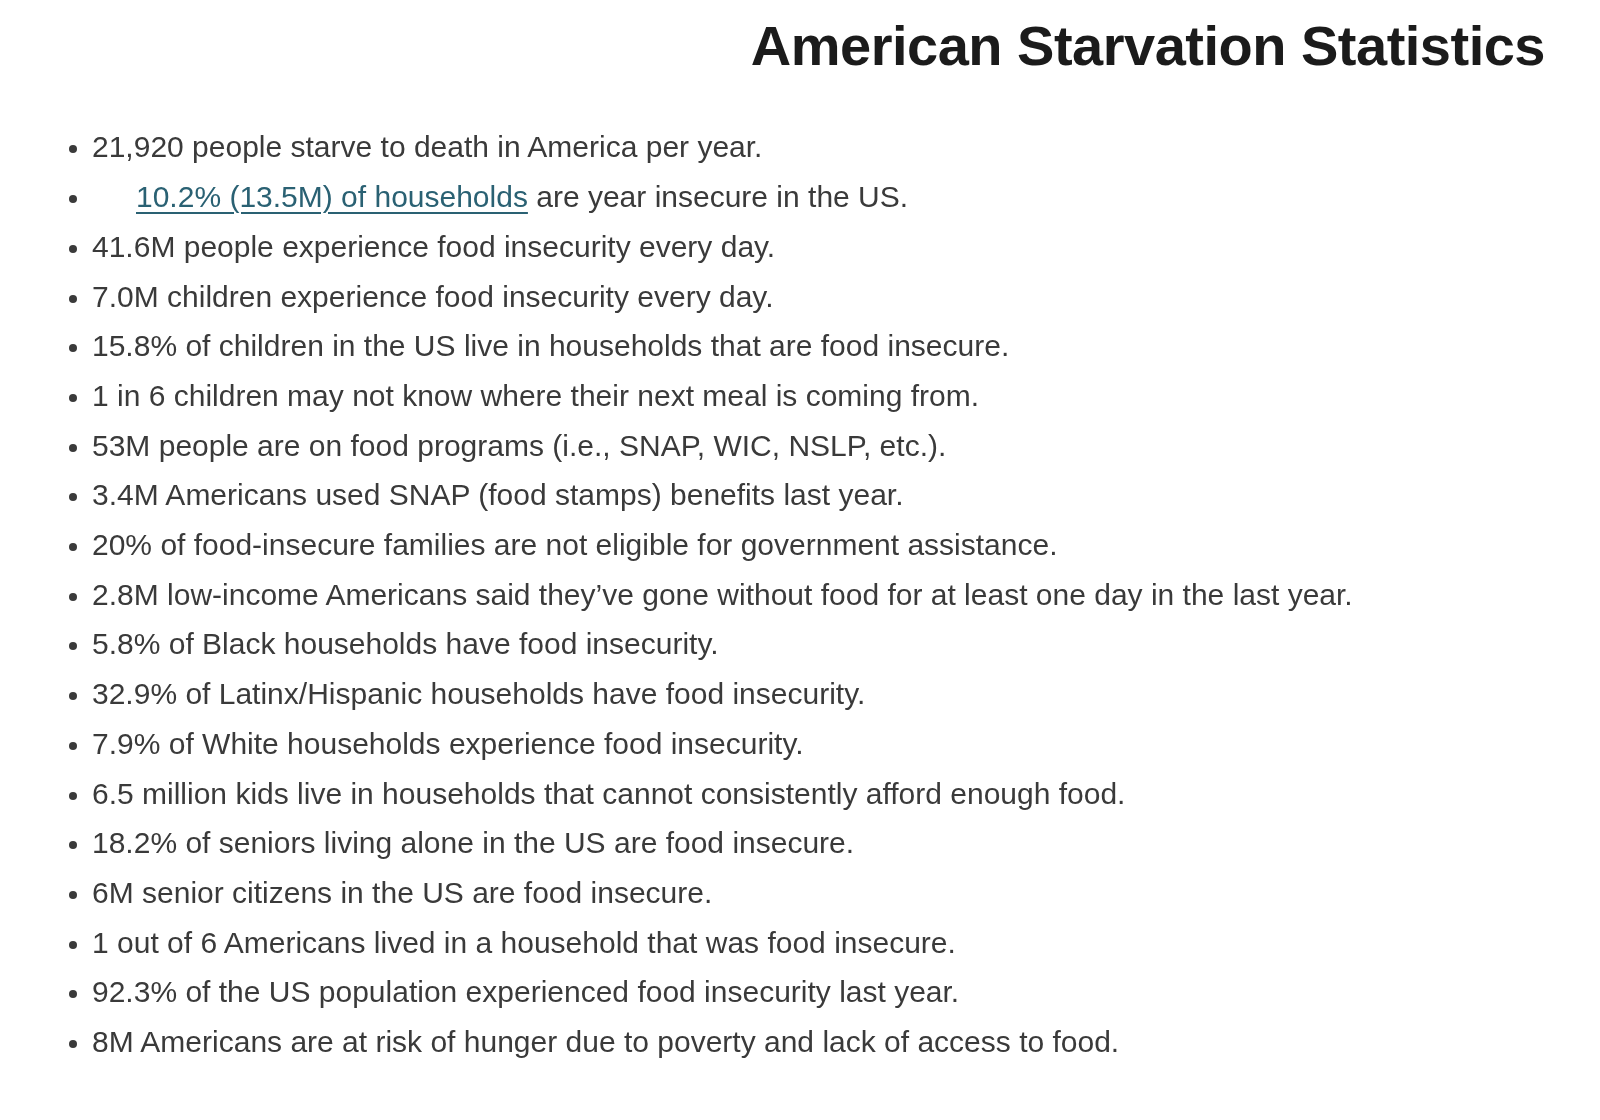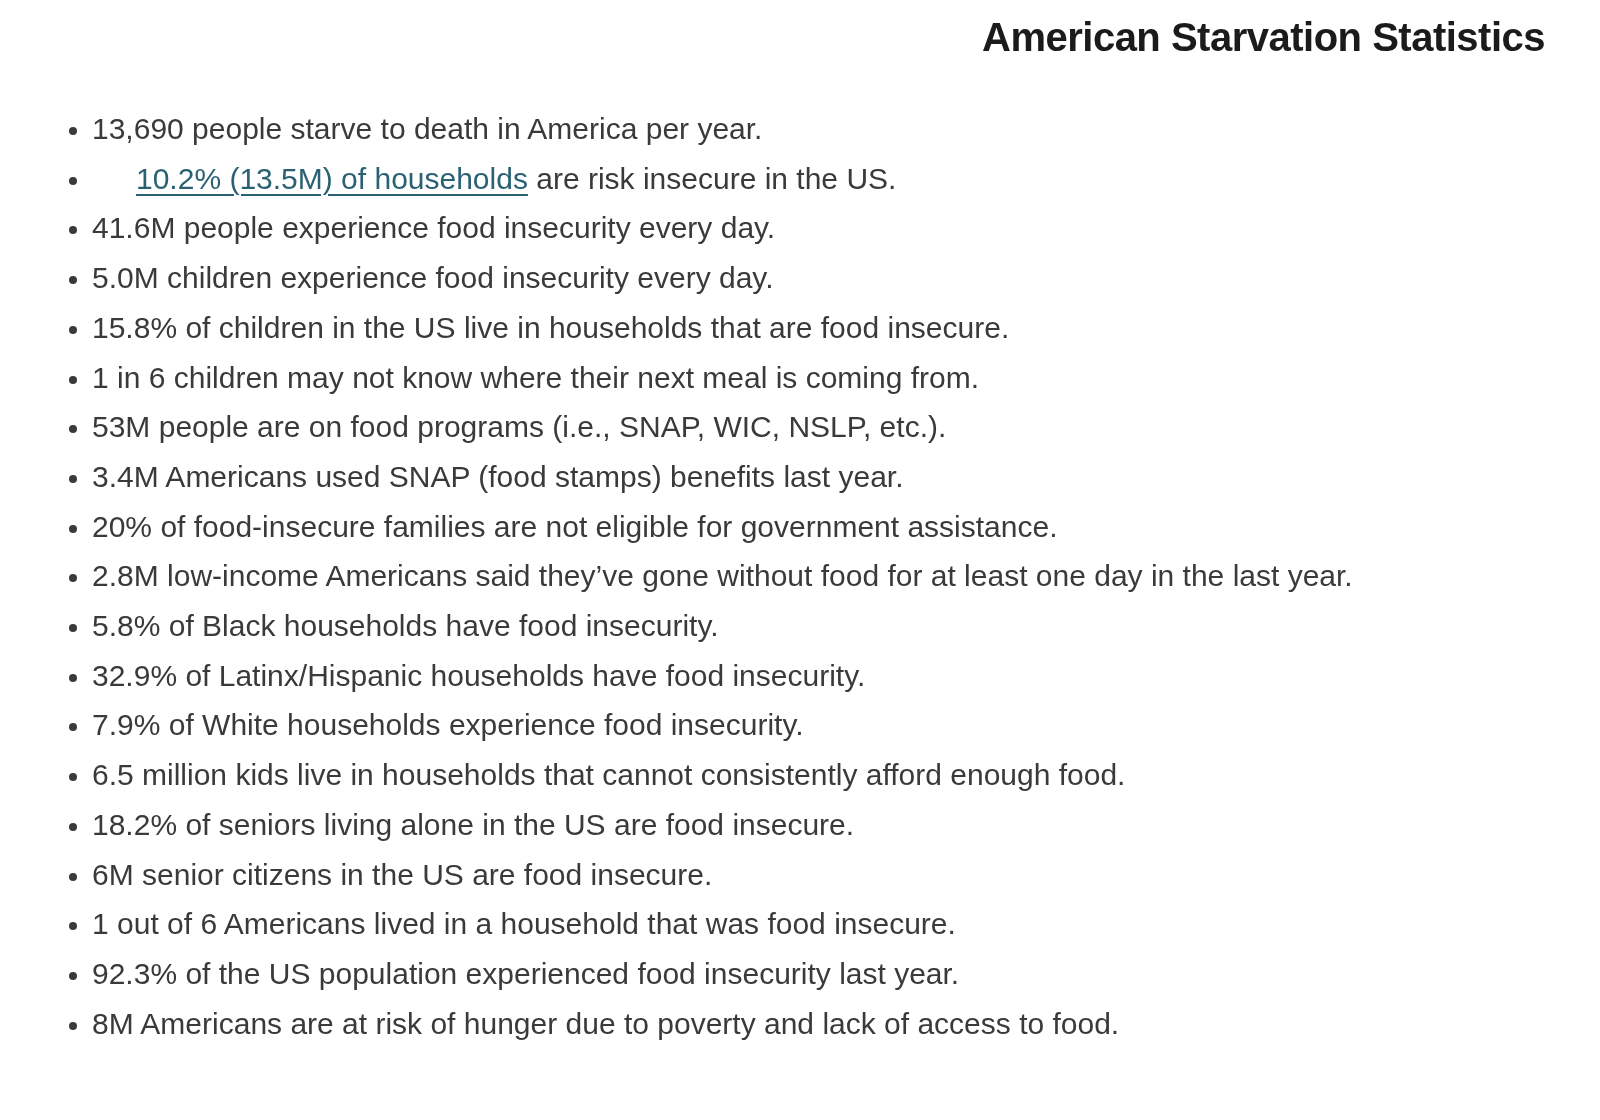--- a/index.html
+++ b/index.html
@@ -13,21 +13,21 @@
   }
   .page {
     width: 1600px;
     height: 1120px;
     background: #ffffff;
     box-sizing: border-box;
   }
   h1.page-title {
     margin: 14px 55px 0 0;
     text-align: right;
-    font-size: 40px;
+    font-size: 56px;
     font-weight: 700;
     letter-spacing: -0.5px;
     color: #1b1b1b;
     line-height: 1.15;
   }
   ul.stats-list {
     margin: 44px 0 0 0;
     padding: 0 20px 0 92px;
     list-style: disc outside;
     font-size: 30px;
@@ -49,28 +49,28 @@
   }
 </style>
 </head>
 <body>
 
 <div class="page">
 
   <h1 class="page-title">American Starvation Statistics</h1>
 
   <ul class="stats-list">
-    <li>13,690 people starve to death in America per year.</li>
+    <li>21,920 people starve to death in America per year.</li>
 
     <li>
-      <a class="stat-link">10.2% (13.5M) of households</a><span> are risk insecure in the US.</span>
+      <a class="stat-link">10.2% (13.5M) of households</a><span> are year insecure in the US.</span>
     </li>
 
     <li>41.6M people experience food insecurity every day.</li>
-    <li>5.0M children experience food insecurity every day.</li>
+    <li>7.0M children experience food insecurity every day.</li>
     <li>15.8% of children in the US live in households that are food insecure.</li>
     <li>1 in 6 children may not know where their next meal is coming from.</li>
     <li>53M people are on food programs (i.e., SNAP, WIC, NSLP, etc.).</li>
     <li>3.4M Americans used SNAP (food stamps) benefits last year.</li>
     <li>20% of food-insecure families are not eligible for government assistance.</li>
     <li>2.8M low-income Americans said they’ve gone without food for at least one day in the last year.</li>
     <li>5.8% of Black households have food insecurity.</li>
     <li>32.9% of Latinx/Hispanic households have food insecurity.</li>
     <li>7.9% of White households experience food insecurity.</li>
     <li>6.5 million kids live in households that cannot consistently afford enough food.</li>

